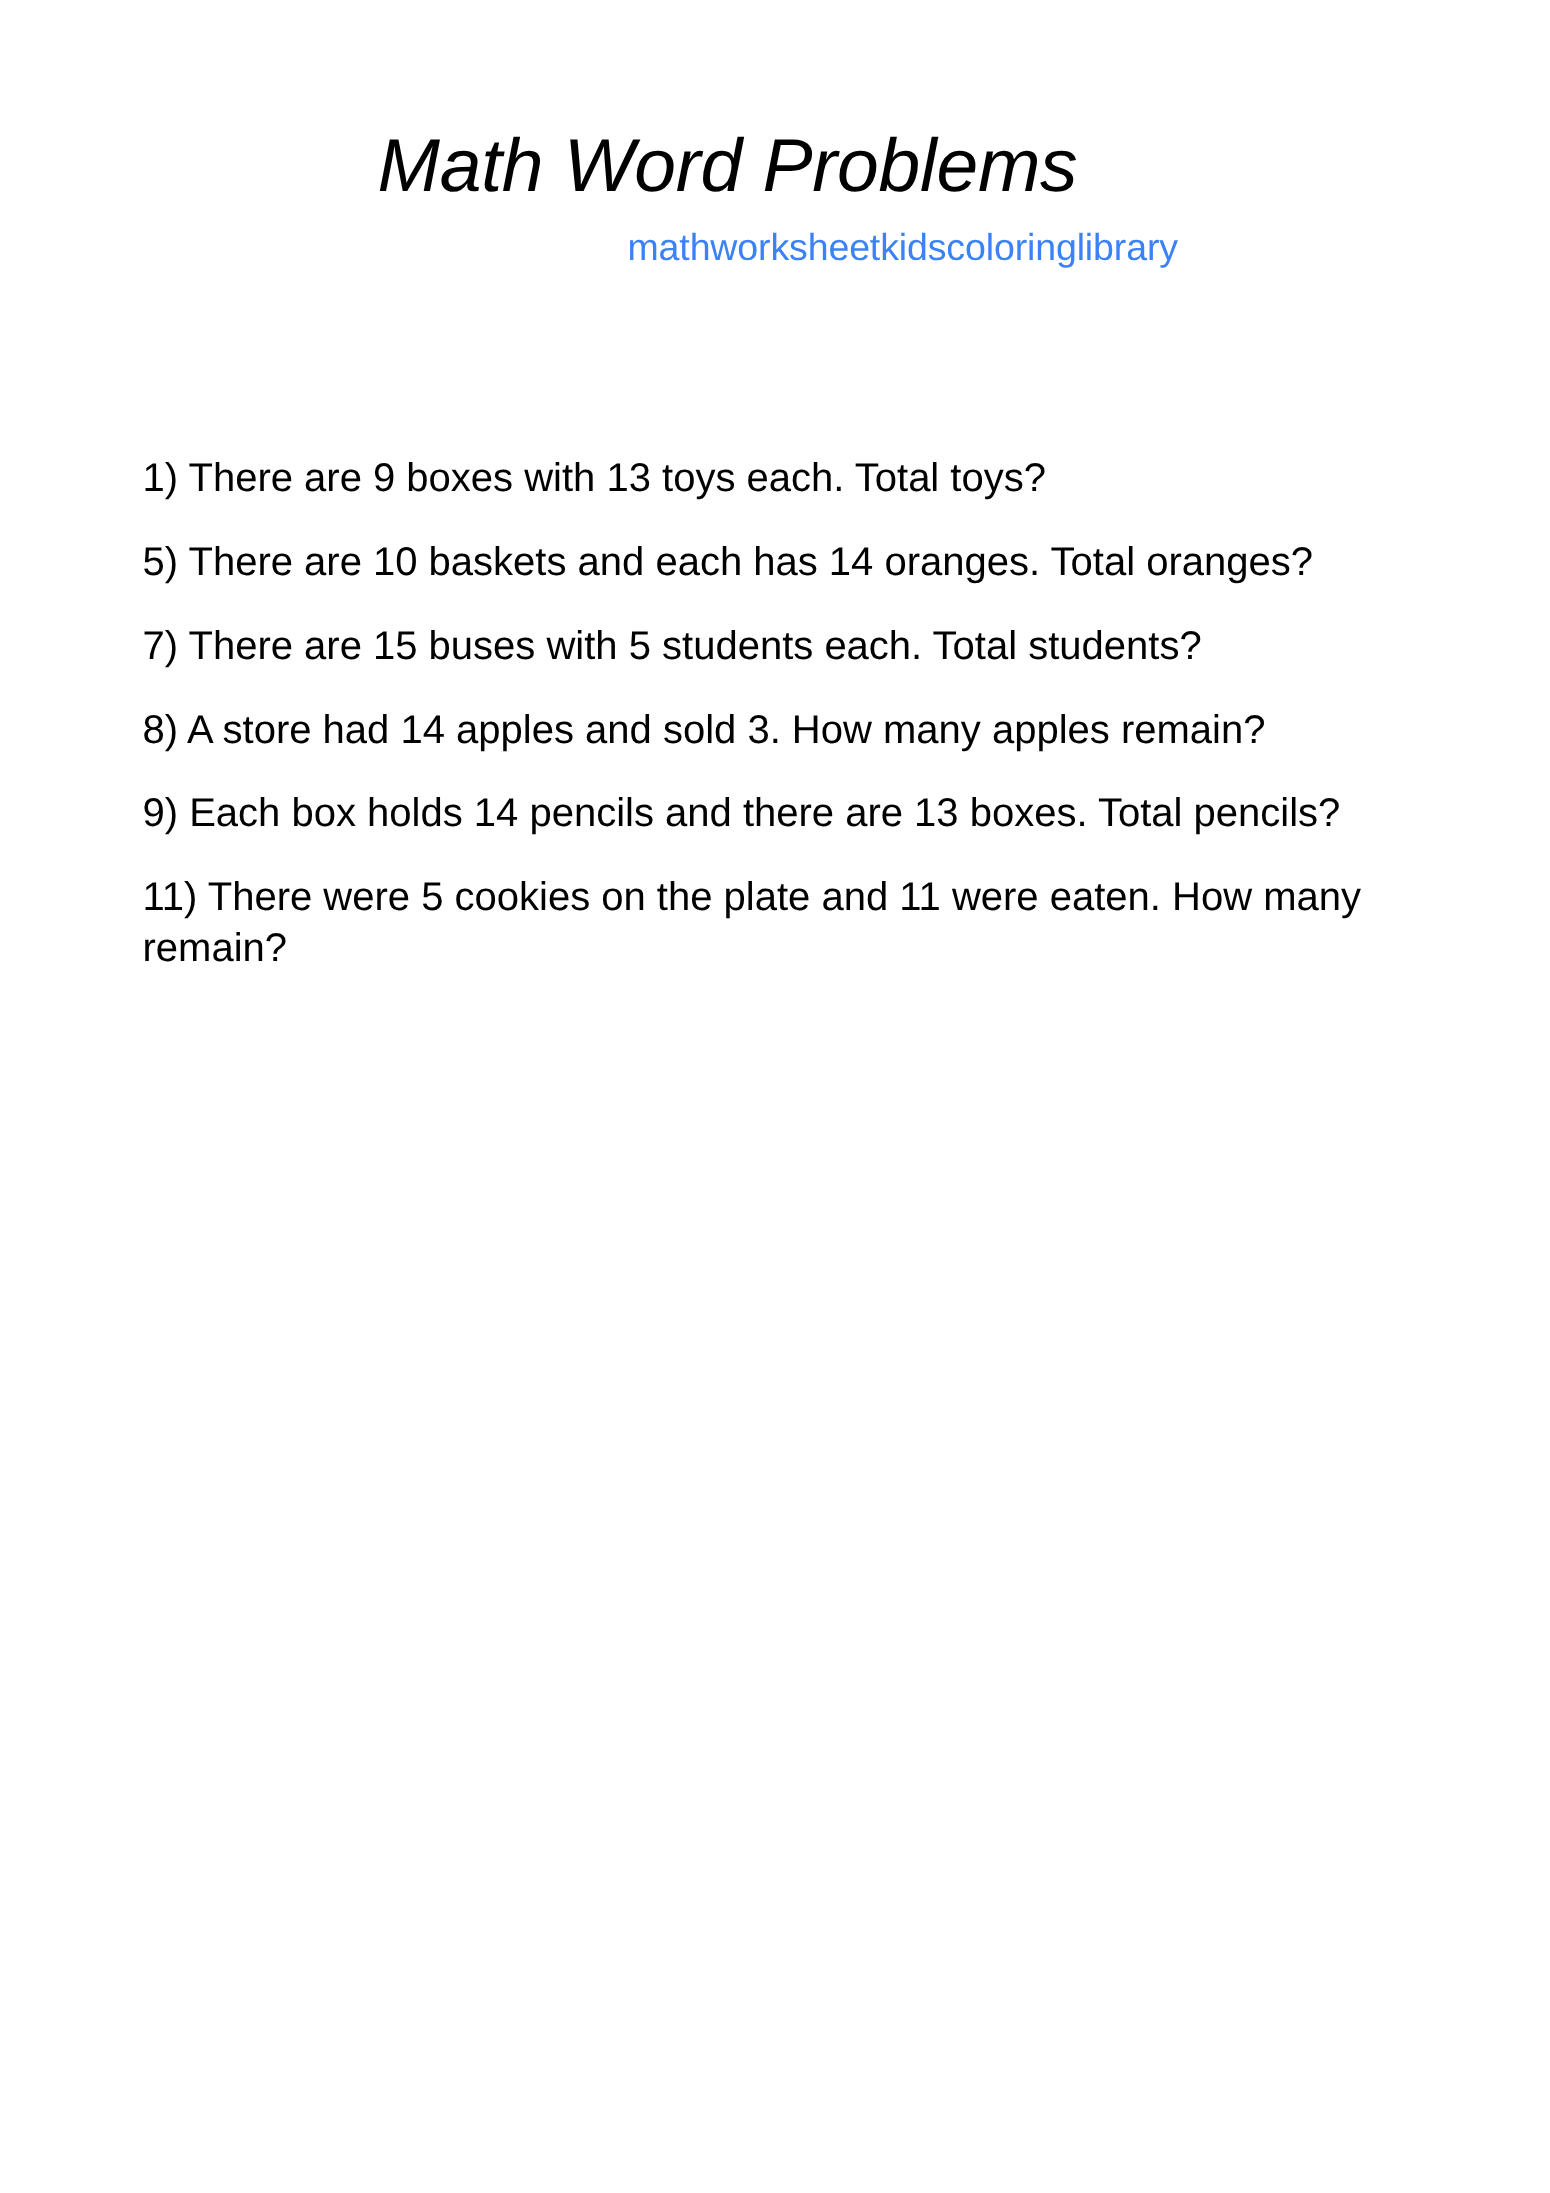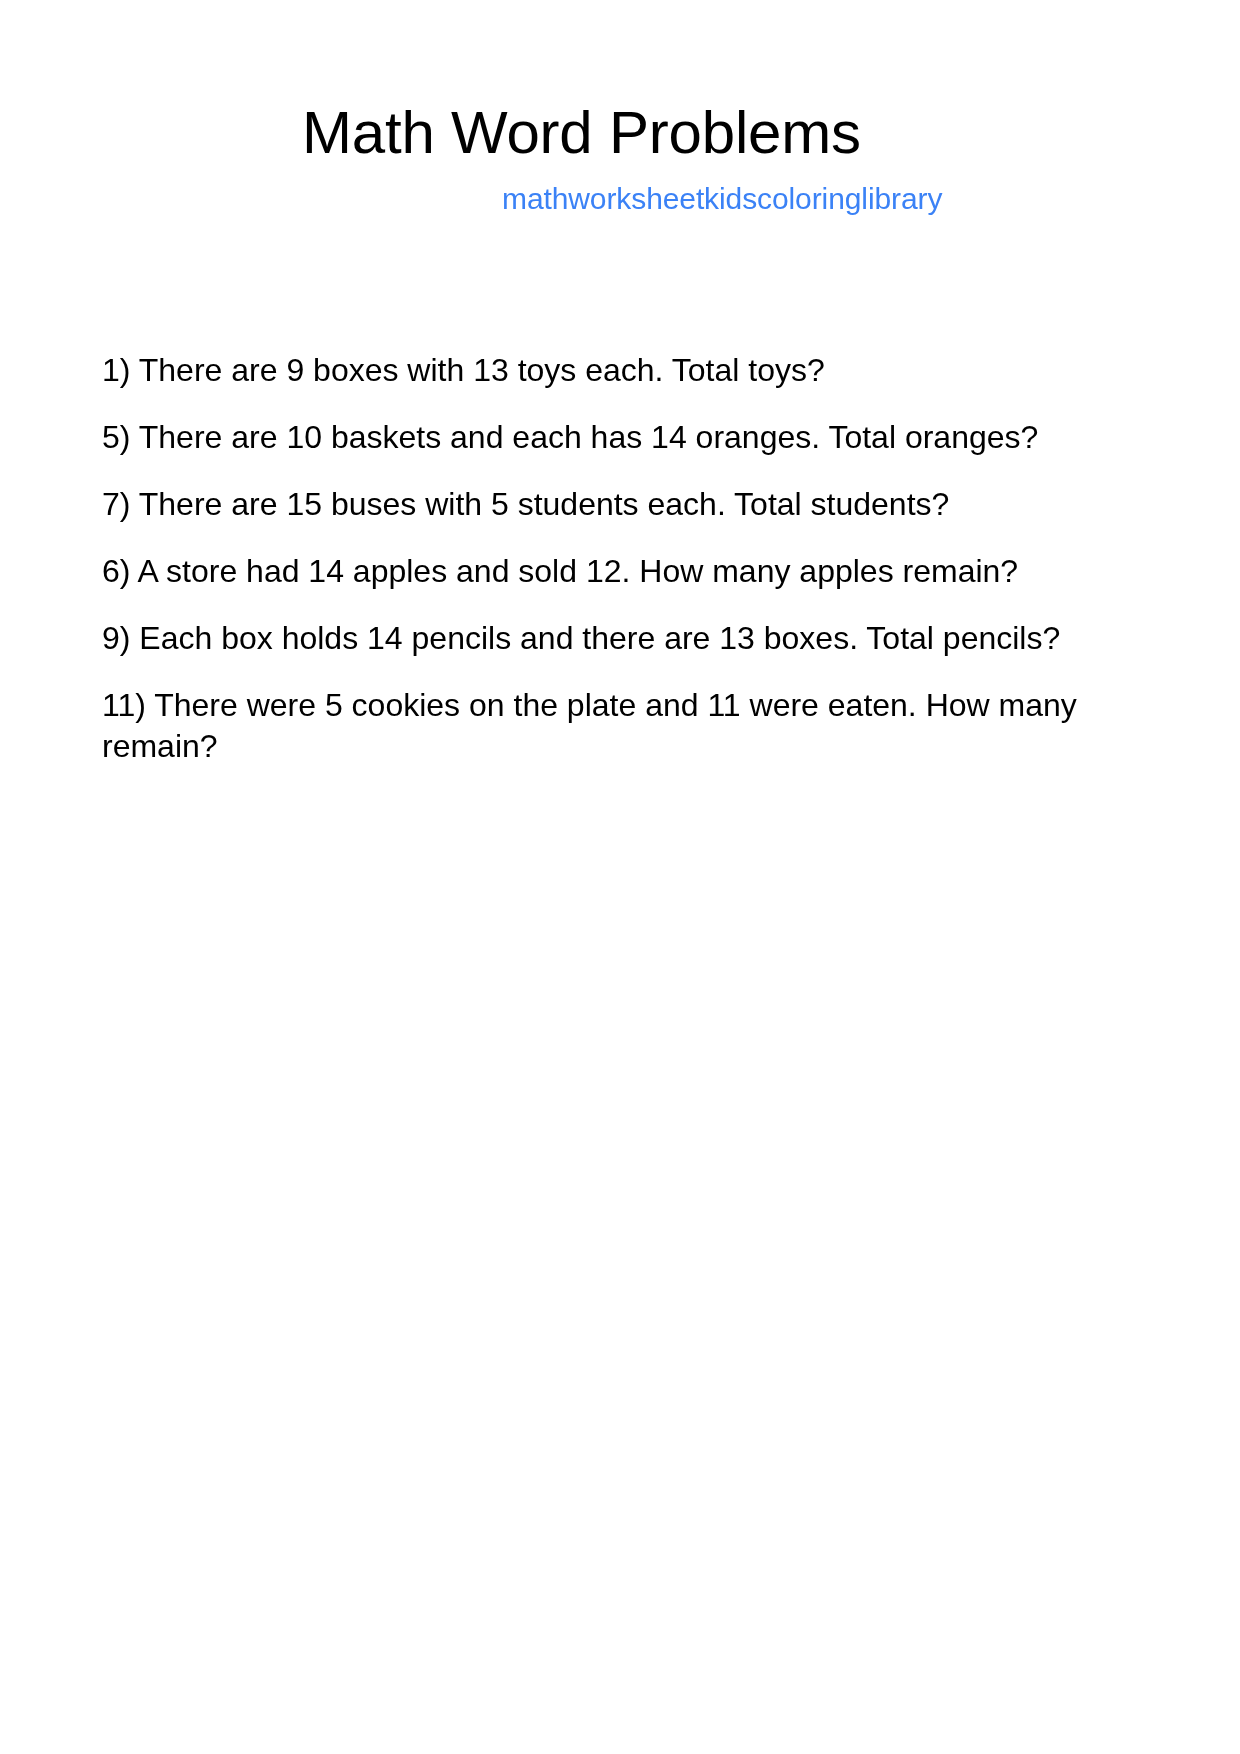--- a/index.html
+++ b/index.html
@@ -18,54 +18,55 @@
     .page-title {
       position: absolute;
       left: 302px;
       top: 98px;
       margin: 0;
       font-size: 60px;
       font-weight: normal;
       line-height: 70px;
       white-space: nowrap;
       letter-spacing: -0.2px;
+      font-style: italic;
     }
     .page-subtitle {
       position: absolute;
       left: 502px;
       top: 181px;
       margin: 0;
       font-size: 30px;
       line-height: 36px;
       color: #3b82f6;
       white-space: nowrap;
       letter-spacing: -0.1px;
     }
     .problem-list {
       position: absolute;
       left: 102px;
       top: 350px;
       width: 1045px;
-      margin: 0;
+      margin: 12px;
       padding: 0;
       list-style: none;
     }
     .problem {
       font-size: 32px;
       line-height: 41px;
       margin: 0 0 26px 0;
       padding: 0;
     }
   </style>
 </head>
 <body>
 
 <h1 class="page-title">Math Word Problems</h1>
 <div class="page-subtitle">mathworksheetkidscoloringlibrary</div>
 
 <ol class="problem-list">
   <li class="problem">1) There are 9 boxes with 13 toys each. Total toys?</li>
   <li class="problem">5) There are 10 baskets and each has 14 oranges. Total oranges?</li>
   <li class="problem">7) There are 15 buses with 5 students each. Total students?</li>
-  <li class="problem">6) A store had 14 apples and sold 12. How many apples remain?</li>
+  <li class="problem">8) A store had 14 apples and sold 3. How many apples remain?</li>
   <li class="problem">9) Each box holds 14 pencils and there are 13 boxes. Total pencils?</li>
   <li class="problem">11) There were 5 cookies on the plate and 11 were eaten. How many remain?</li>
 </ol>
 
 </body></html>

